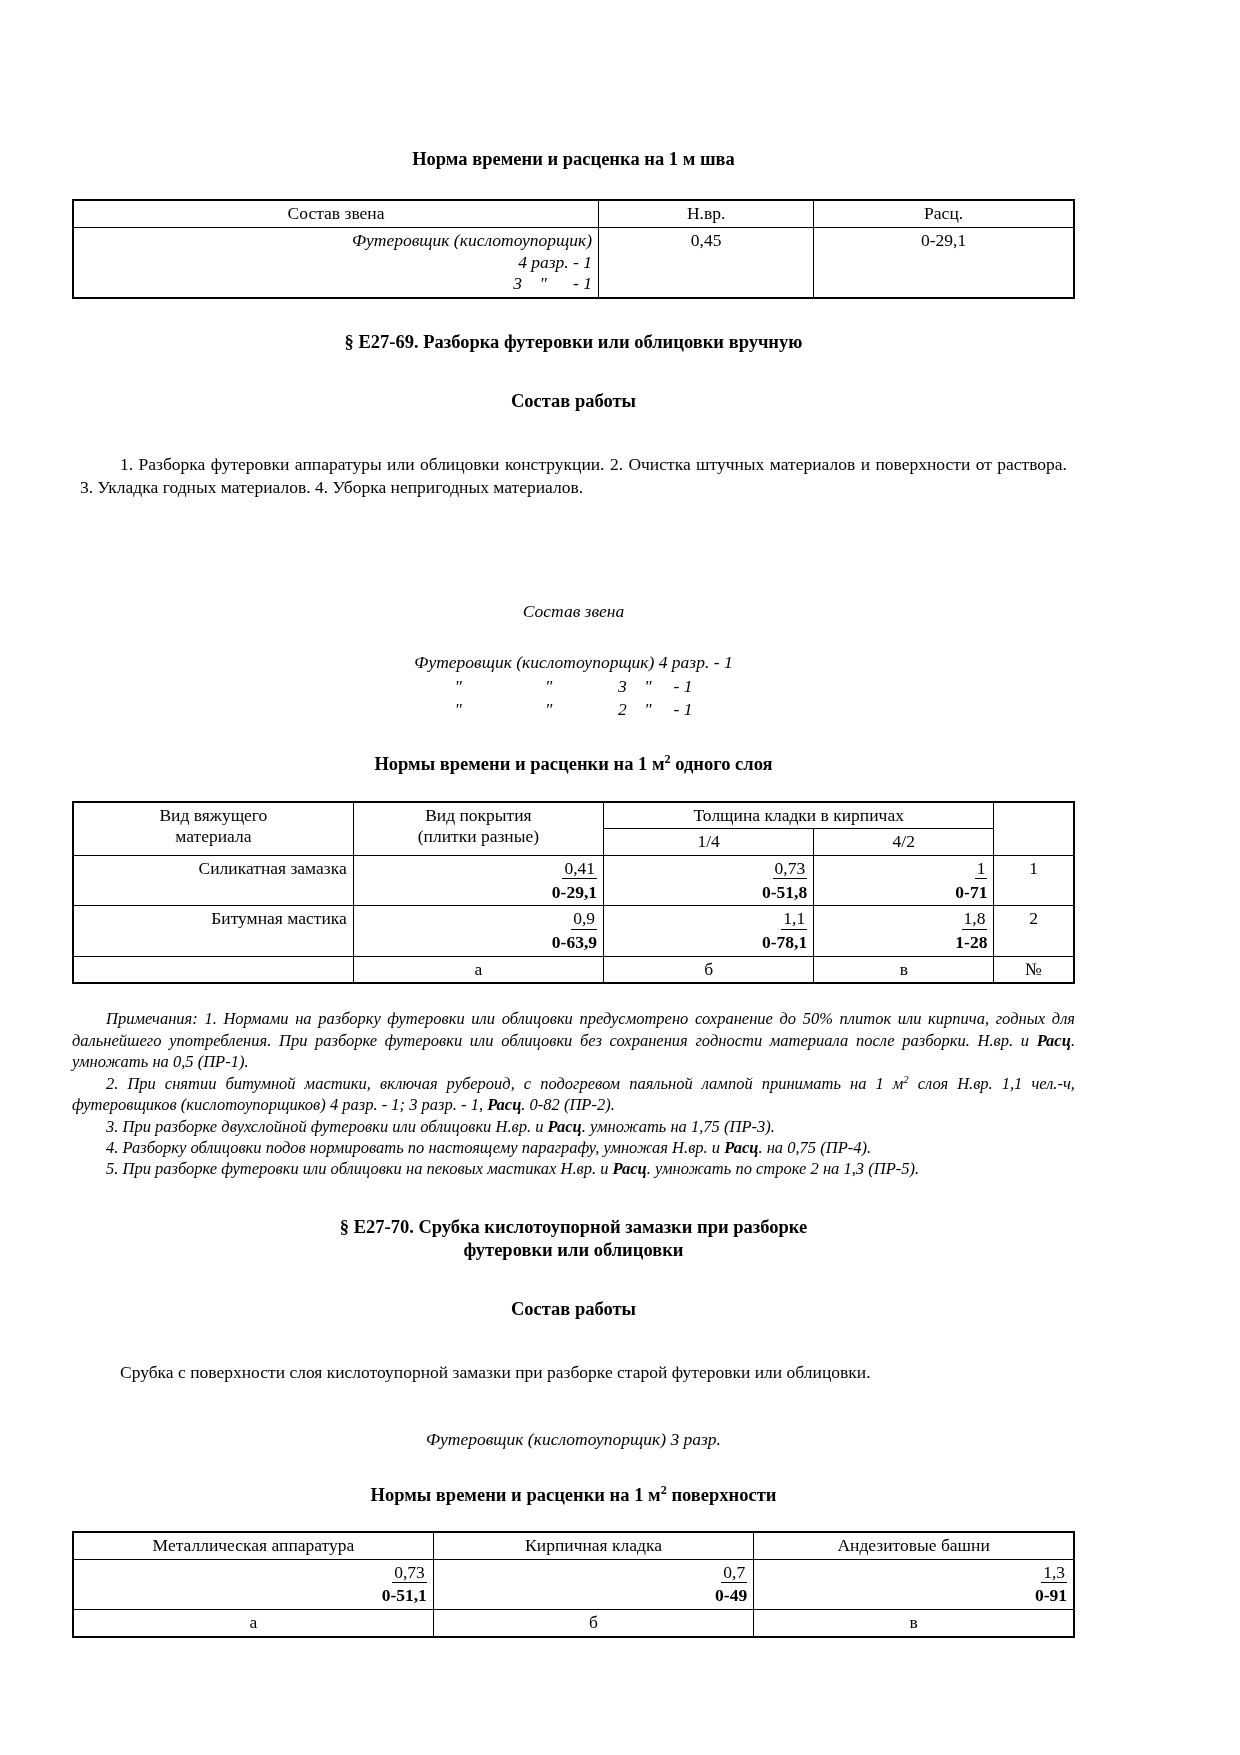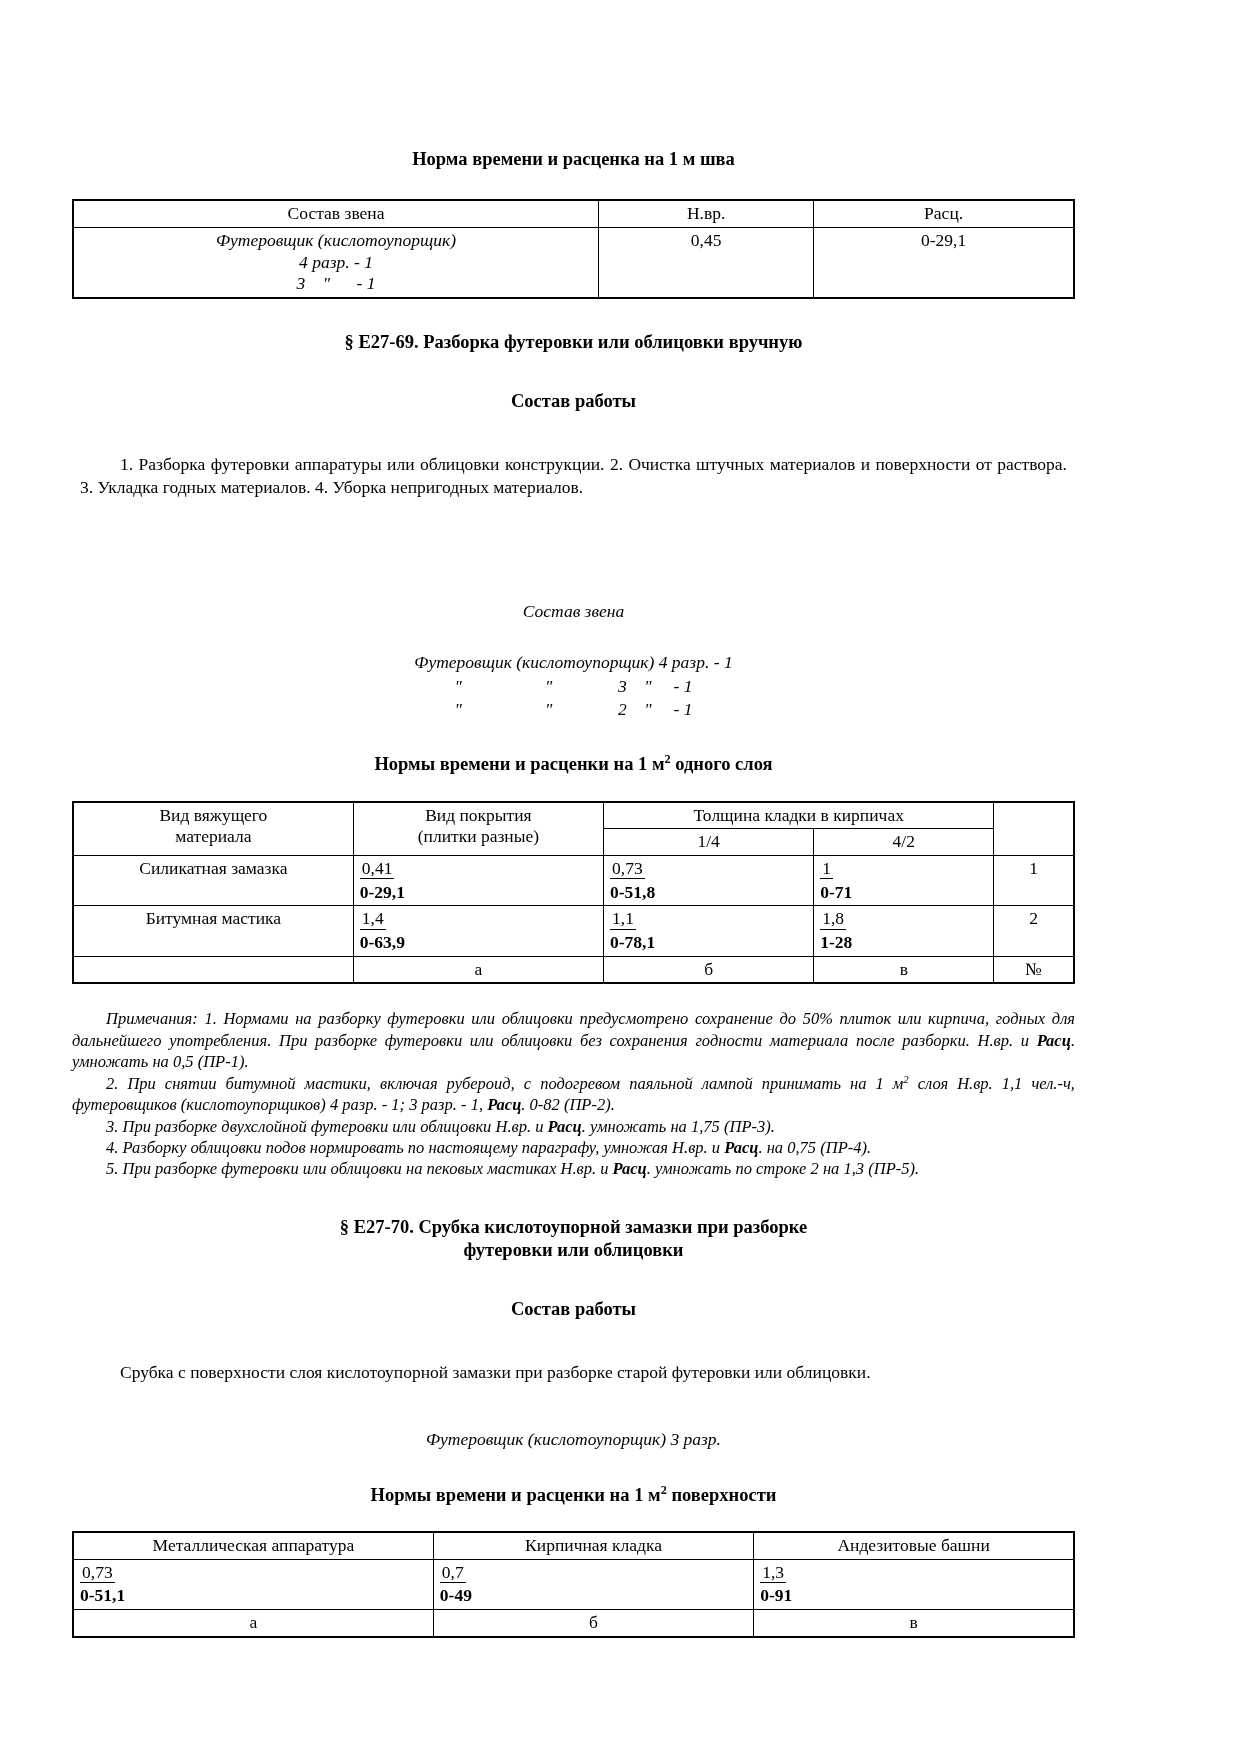--- a/index.html
+++ b/index.html
@@ -46,29 +46,29 @@
     padding: 2px 6px;
     font-weight: normal;
     font-size: 17.5px;
     vertical-align: top;
     line-height: 1.24;
   }
   table.tbl.outer {
     border: 2px solid #000;
   }
   .cell-center { text-align: center; }
-  .cell-left { text-align: center; }
+  .cell-left { text-align: right; }
 
   .italic-cell {
     font-style: italic;
     line-height: 1.3;
   }
 
   .frac {
-    text-align: left;
+    text-align: right;
     line-height: 1.25;
   }
   .frac .num {
     display: inline-block;
     border-bottom: 1px solid #000;
     padding: 0 2px 0px 2px;
     line-height: 1.1;
   }
   .frac .den {
     font-weight: bold;
@@ -218,21 +218,21 @@
         <td class="frac">
           <span class="num">1</span>
           <span class="den">0-71</span>
         </td>
         <td class="cell-center">1</td>
       </tr>
 
       <tr>
         <td class="cell-left">Битумная мастика</td>
         <td class="frac">
-          <span class="num">1,4</span>
+          <span class="num">0,9</span>
           <span class="den">0-63,9</span>
         </td>
         <td class="frac">
           <span class="num">1,1</span>
           <span class="den">0-78,1</span>
         </td>
         <td class="frac">
           <span class="num">1,8</span>
           <span class="den">1-28</span>
         </td>

